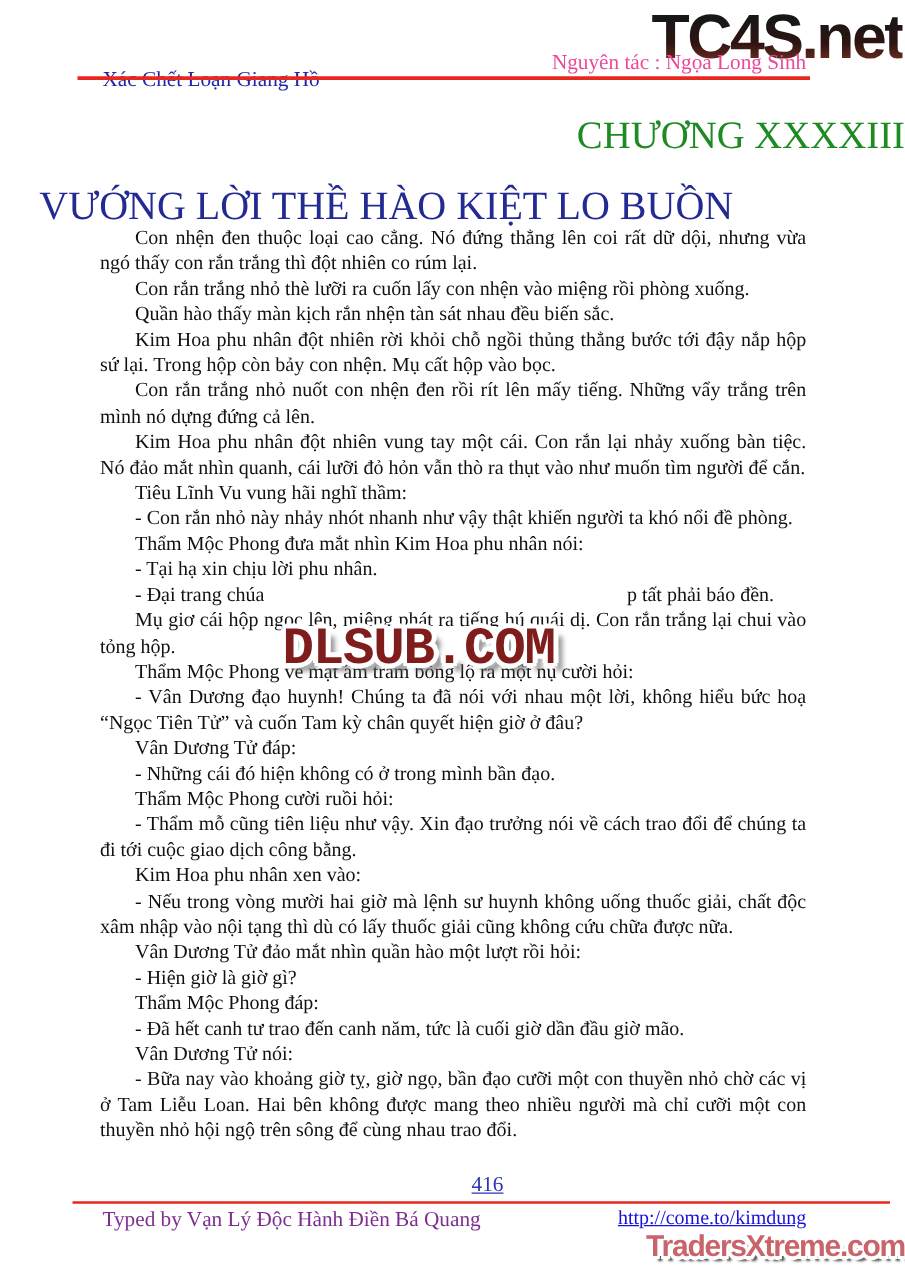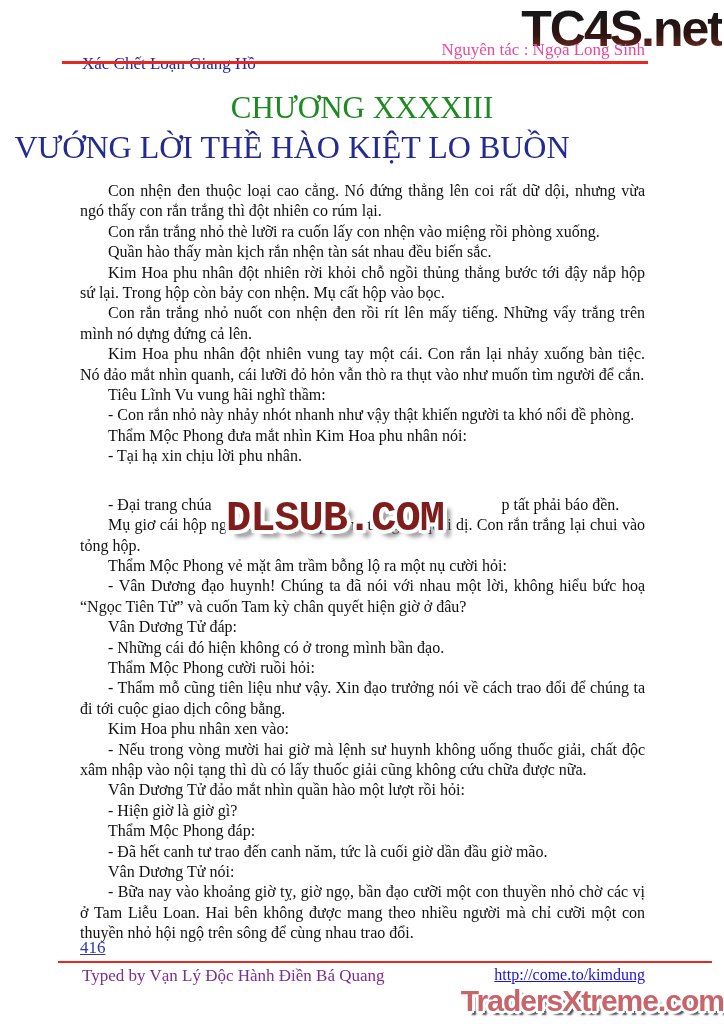--- a/index.html
+++ b/index.html
@@ -32,72 +32,72 @@
     position:absolute;right:79px;top:40px;
     font-size:17px;color:#ec4899;
   }
   .rule-top{
     position:absolute;left:62px;top:61px;width:586px;height:3px;
     background:#e8281e;
   }
   
   .chapter-number{
     position:absolute;left:0;top:90px;width:724px;margin:0;
-    text-align:center;font-weight:normal;
+    text-align:right;font-weight:normal;
     font-size:31px;color:#1e8a22;
   }
   .chapter-title{
-    position:absolute;left:0;top:129px;width:584px;margin:0;
+    position:absolute;left:0;top:129px;width:584px;margin:17px;
     text-align:center;font-weight:normal;
     font-size:32px;color:#232a92;
   }
   
   .body-text{
     position:absolute;left:80px;top:181px;width:565px;
     font-size:16px;line-height:20.4px;color:#111111;
     text-align:justify;
   }
   .body-text p{margin:0;text-indent:28px;}
-  .body-text p.obscured{text-align:left;margin-top:28px;}
+  .body-text p.obscured{text-align:left;}
   .gap{display:inline-block;width:290px;height:1px;}
   
   .watermark{
     position:absolute;left:226px;top:495px;
     font-family:Liberation Mono, monospace;
     font-weight:bold;font-size:42px;letter-spacing:-1px;
     color:#7f1d1d;
     text-shadow:
       -3px -3px 0 #ffffff, 3px -3px 0 #ffffff,
       -3px  3px 0 #ffffff, 3px  3px 0 #ffffff,
       -4px  0   0 #ffffff, 4px  0   0 #ffffff,
        0   -4px 0 #ffffff, 0    4px 0 #ffffff,
        7px  7px 4px rgba(110,110,110,0.75);
   }
   
   .page-number{
     position:absolute;left:80px;top:938px;width:620px;
-    font-size:17px;color:#2d35b0;text-decoration:underline;
+    text-align:center;font-size:17px;color:#2d35b0;text-decoration:underline;
   }
   .rule-bottom{
     position:absolute;left:58px;top:961px;width:654px;height:2px;
     background:#e8281e;
   }
   .typed-by{
     position:absolute;left:82px;top:966px;
     font-size:17px;color:#7e2d90;
   }
   .kimdung-link{
     position:absolute;right:79px;top:966px;
     font-size:16px;color:#1a12d8;text-decoration:underline;
     font-family:"Liberation Serif", serif;
   }
   .traders-logo{
     position:absolute;right:0px;top:984px;
     font-family:"Liberation Sans", sans-serif;
-    font-weight:bold;font-size:30px;letter-spacing:-1px;
+    font-weight:bold;font-size:24px;letter-spacing:-1px;
     color:#c8646a;
     text-shadow:
       -2px -2px 0 #ffffff, 2px -2px 0 #ffffff,
       -2px  2px 0 #ffffff, 2px  2px 0 #ffffff,
       -3px  0   0 #ffffff, 3px  0   0 #ffffff,
        0   -3px 0 #ffffff, 0    3px 0 #ffffff,
        4px  4px 2px #4a4a4a;
   }
 </style>
 </head>

